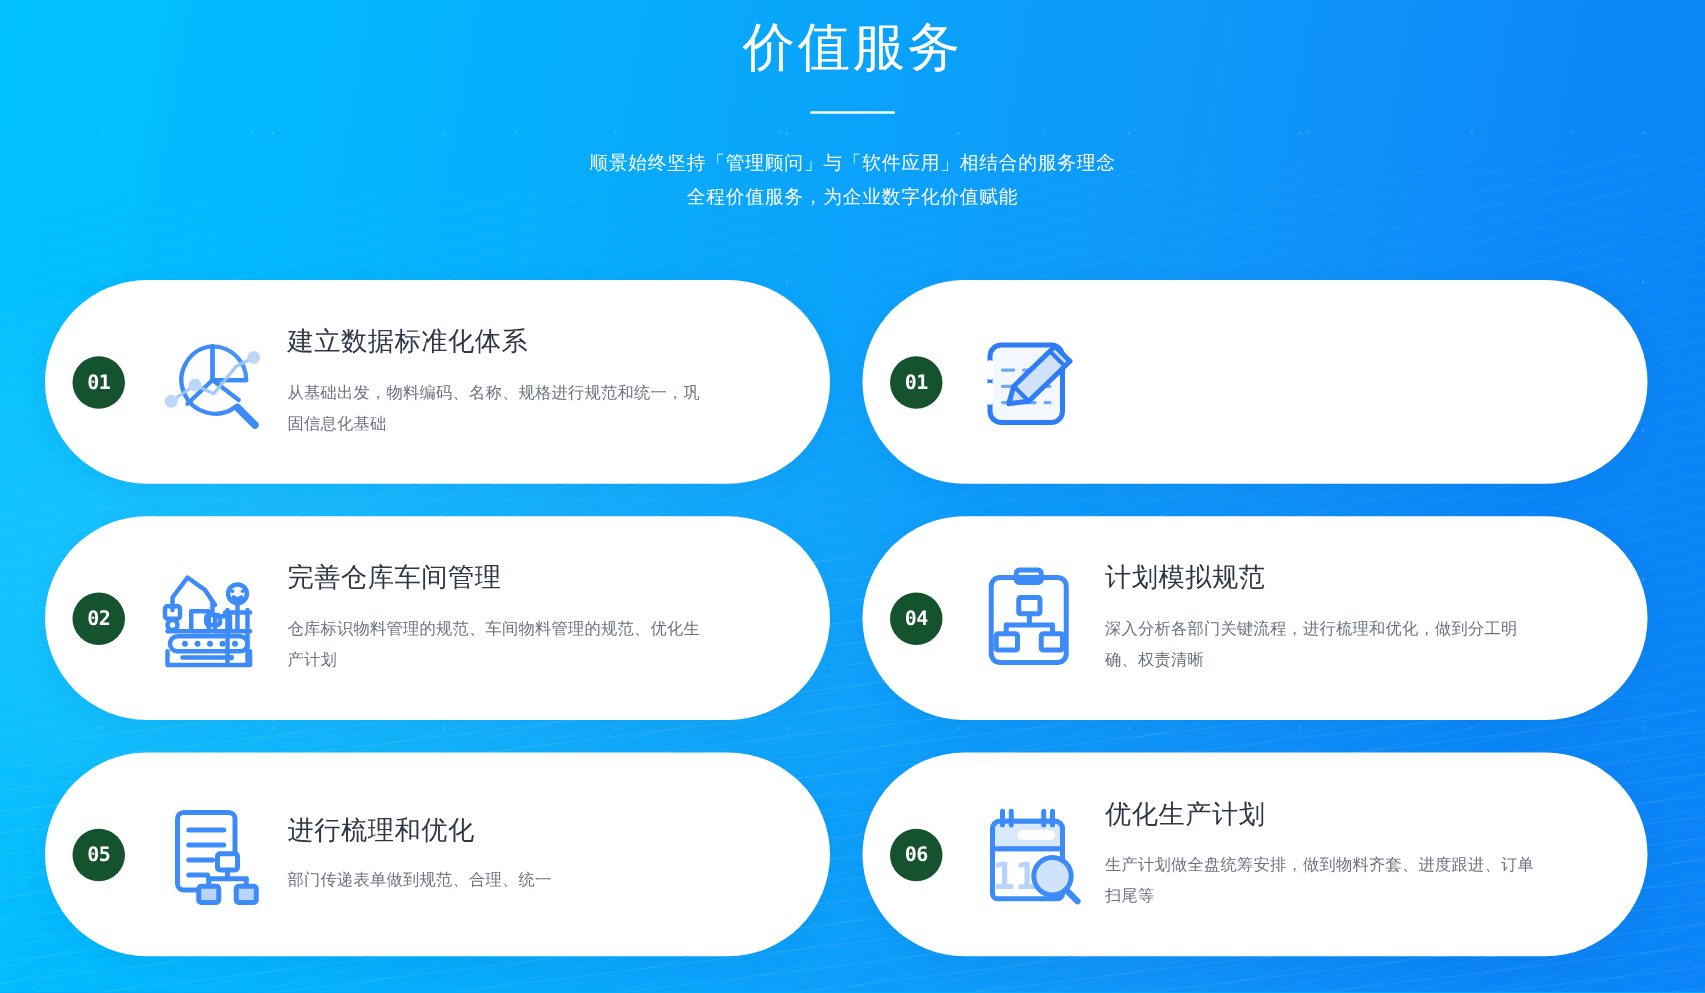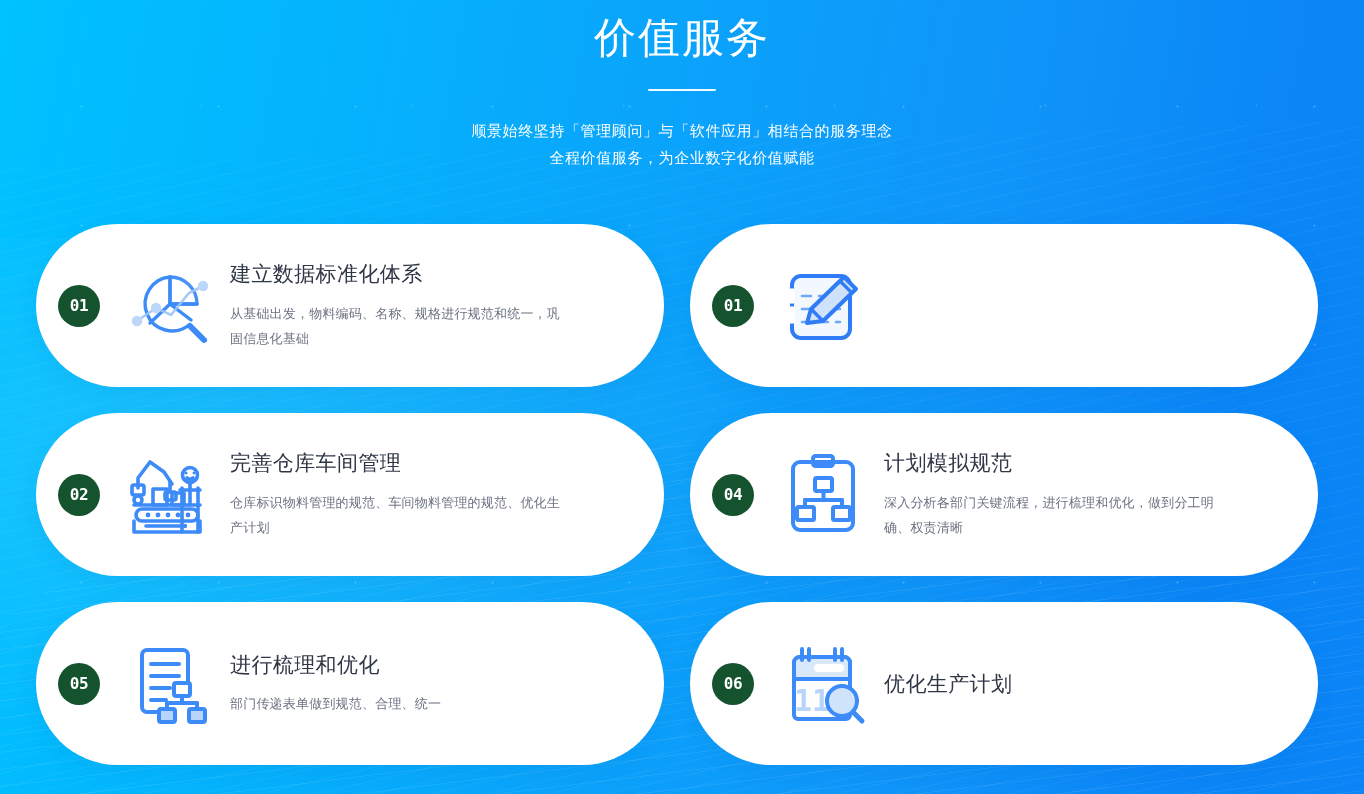--- a/index.html
+++ b/index.html
@@ -342,16 +342,17 @@
         </g>
         <text x="34" y="72" font-family="DejaVu Sans Mono, monospace" font-size="30" font-weight="700" fill="#b9d4fb" text-anchor="middle">11</text>
         <g fill="none" stroke="#3d8bf8" stroke-width="4" stroke-linecap="round">
           <circle cx="64" cy="62" r="15" fill="#cfe3fb"></circle>
           <line x1="75" y1="73" x2="84" y2="82" stroke-width="5"></line>
         </g>
       </svg>
     </div>
     <div class="card-text">
       <div class="card-title">优化生产计划</div>
+      <div class="card-desc">生产计划做全盘统筹安排，做到物料齐套、进度跟进、订单扫尾等</div>
     </div>
   </div>
 
 </div>
 
 </body></html>

